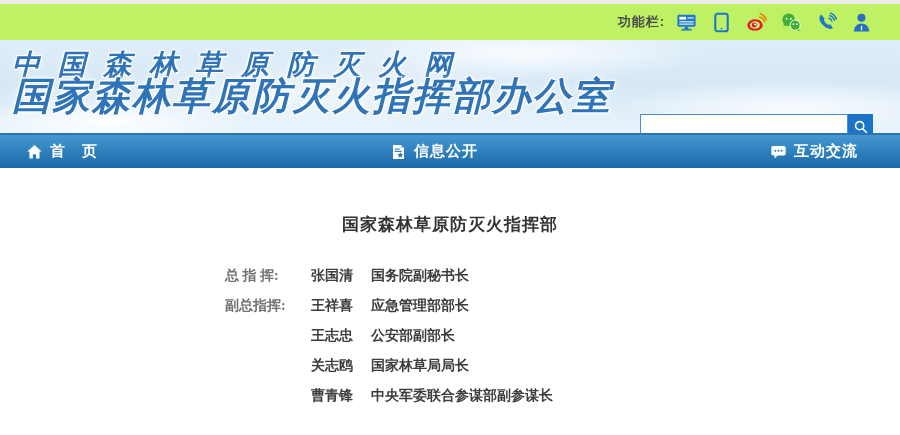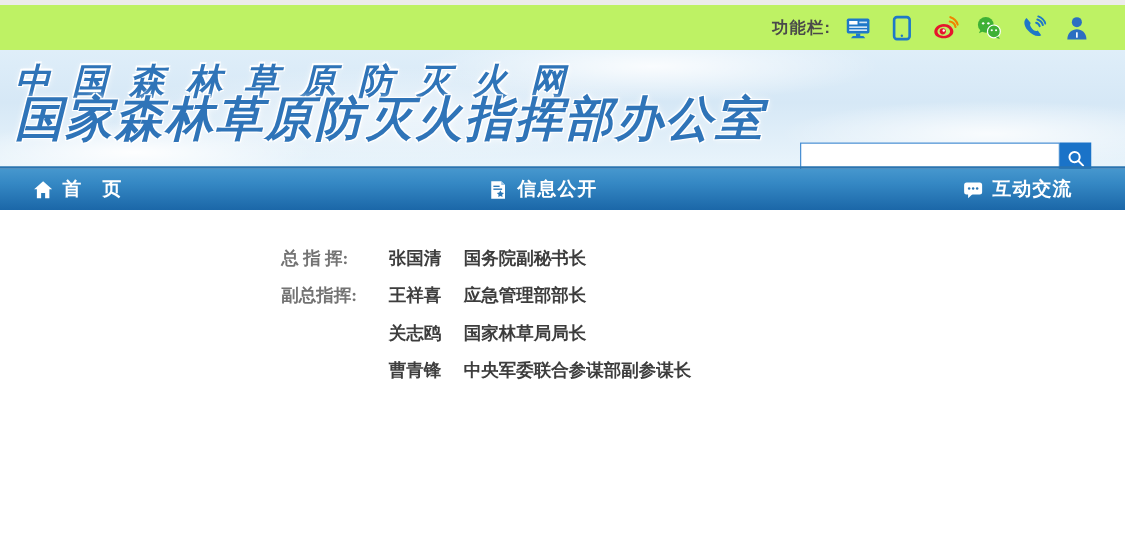--- a/index.html
+++ b/index.html
@@ -161,26 +161,30 @@
         <path d="M4 11.2 L4 14.6 L7.6 11.2 Z" fill="#fff"></path>
         <circle cx="4.8" cy="6.8" r="1" fill="#2a77b5"></circle>
         <circle cx="8" cy="6.8" r="1" fill="#2a77b5"></circle>
         <circle cx="11.2" cy="6.8" r="1" fill="#2a77b5"></circle>
       </svg>
     <span>互动交流</span>
   </a>
 </div>
 
 <div class="content">
+  <div class="content-title">国家森林草原防灭火指挥部</div>
   <div class="roster">
     <div class="roster-row">
       <span class="roster-label">总 指 挥:</span><span class="roster-name">张国清</span><span class="roster-title">国务院副秘书长</span>
     </div>
     <div class="roster-row">
       <span class="roster-label">副总指挥:</span><span class="roster-name">王祥喜</span><span class="roster-title">应急管理部部长</span>
+    </div>
+    <div class="roster-row">
+      <span class="roster-label"></span><span class="roster-name">王志忠</span><span class="roster-title">公安部副部长</span>
     </div>
     <div class="roster-row">
       <span class="roster-label"></span><span class="roster-name">关志鸥</span><span class="roster-title">国家林草局局长</span>
     </div>
     <div class="roster-row">
       <span class="roster-label"></span><span class="roster-name">曹青锋</span><span class="roster-title">中央军委联合参谋部副参谋长</span>
     </div>
   </div>
 </div>
 

